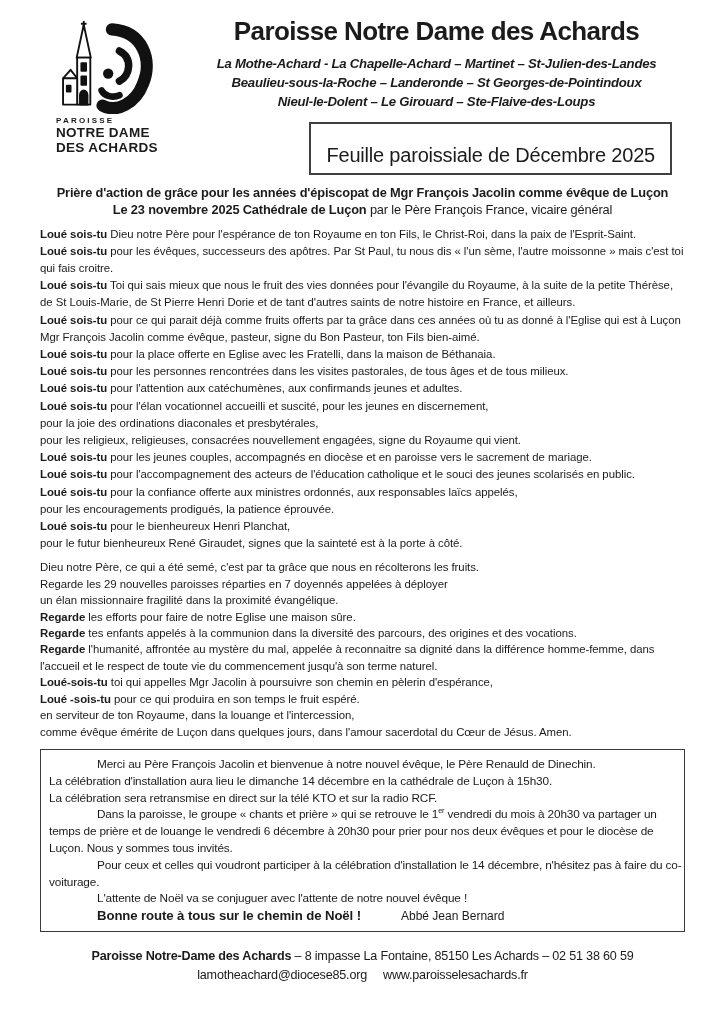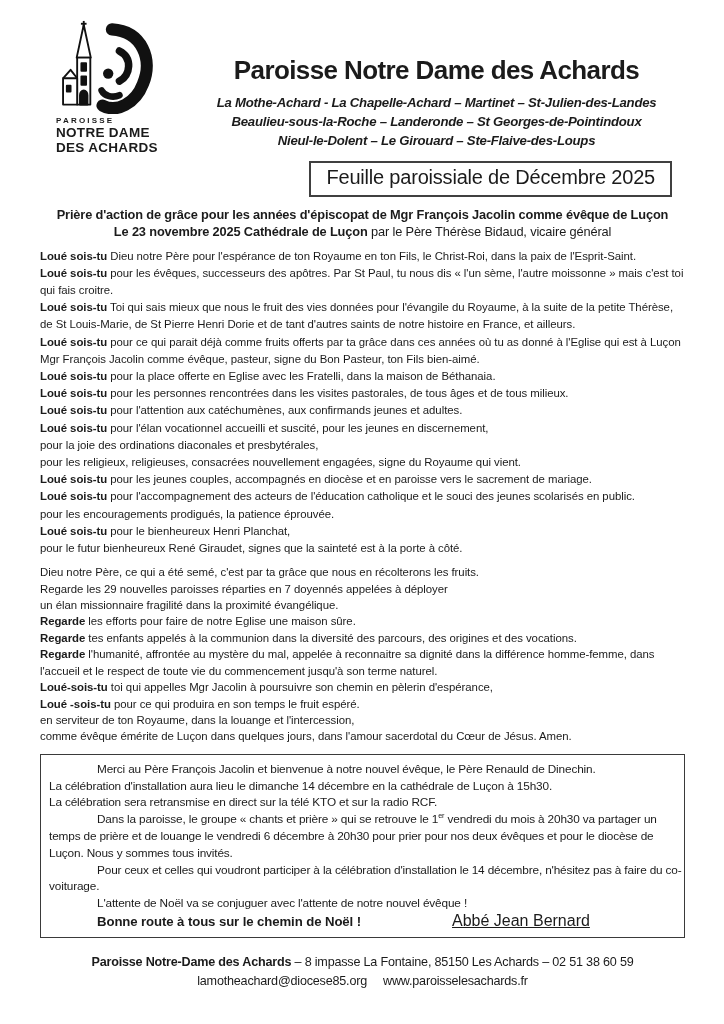--- a/index.html
+++ b/index.html
@@ -11,28 +11,28 @@
   }
   .page { width: 724px; height: 1024px; padding: 14px 39px 0 40px; }
 
   
   .header { display: flex; }
   .logo-col { flex: none; width: 148px; padding-top: 6px; }
   .logo-art { display: block; margin: 0 auto 1px 18px; width: 106px; height: 94px; }
   .logo-caption { margin-left: 16px; }
   .logo-small { font-size: 8px; font-weight: bold; letter-spacing: 2.2px; line-height: 11px; }
   .logo-big { font-size: 13.5px; font-weight: bold; letter-spacing: 0.3px; line-height: 14.5px; }
-  .header-main { flex: 1; text-align: center; padding-top: 2px; margin-top: 39px; }
+  .header-main { flex: 1; text-align: center; padding-top: 2px; }
   .doc-title { font-size: 26px; font-weight: bold; letter-spacing: -0.6px; margin-bottom: 7px; }
   .communes .row { font-size: 13.2px; font-weight: bold; letter-spacing: -0.25px; line-height: 19px; font-style: italic; }
   .feuille-box {
     display: block; width: fit-content;
     margin: 11px 13px 0 auto;
     border: 2px solid #404040;
-    padding: 3px 15px 6px;
+    padding: 20px 15px 6px;
     font-size: 20px; letter-spacing: -0.2px;
   }
 
   
   .intro { text-align: center; margin-top: 10px; font-size: 12.8px; line-height: 16.8px; letter-spacing: -0.15px; }
   .intro .l1 { font-weight: bold; }
   .intro b { font-weight: bold; }
 
   
   .prayer { margin-top: 7px; font-size: 11.4px; line-height: 17.2px; letter-spacing: -0.05px; }
@@ -41,21 +41,21 @@
 
   
   .announcement {
     margin-top: 9px;
     border: 1.5px solid #3a3a3a;
     padding: 6px 1px 6px 8px;
     font-size: 11.8px; line-height: 16.8px; letter-spacing: -0.15px;
   }
   .announcement .indent { text-indent: 48px; }
   .signature { text-indent: 48px; font-size: 13.2px; font-weight: bold; letter-spacing: -0.1px; margin-top: 1px; }
-  .signature .author { font-weight: normal; font-size: 16px; margin-left: 91px; letter-spacing: 0; text-decoration: underline; }
+  .signature .author { font-weight: normal; font-size: 12px; margin-left: 40px; letter-spacing: 0; }
 
   
   .footer { text-align: center; margin-top: 15px; font-size: 12.6px; line-height: 19.5px; letter-spacing: -0.2px; }
   .footer b { font-weight: bold; margin-top: 8px; }
   .footer .site { margin-left: 16px; }
 
   sup { font-size: 0.62em; vertical-align: super; line-height: 0; }
 </style>
 </head>
 <body>
@@ -98,36 +98,37 @@
           <div class="row">Nieul-le-Dolent – Le Girouard – Ste-Flaive-des-Loups</div>
         </div>
       <div class="feuille-box">
         <span>Feuille paroissiale de Décembre 2025</span>
       </div>
     </div>
   </div>
 
   <div class="intro">
     <div class="l1">Prière d'action de grâce pour les années d'épiscopat de Mgr François Jacolin comme évêque de Luçon</div>
-    <div class="l2"><b>Le 23 novembre 2025 Cathédrale de Luçon</b><span> par le Père Thérèse Bidaud, vicaire général</span></div>
+    <div class="l2"><b>Le 23 novembre 2025 Cathédrale de Luçon</b><span> par le Père François France, vicaire général</span></div>
   </div>
 
   <div class="prayer">
       <div class="row"><b>Loué sois-tu</b><span> Dieu notre Père pour l'espérance de ton Royaume en ton Fils, le Christ-Roi, dans la paix de l'Esprit-Saint.</span></div>
       <div class="row"><b>Loué sois-tu</b><span> pour les évêques, successeurs des apôtres. Par St Paul, tu nous dis « l'un sème, l'autre moissonne » mais c'est toi qui fais croitre.</span></div>
       <div class="row"><b>Loué sois-tu</b><span> Toi qui sais mieux que nous le fruit des vies données pour l'évangile du Royaume, à la suite de la petite Thérèse, de St Louis-Marie, de St Pierre Henri Dorie et de tant d'autres saints de notre histoire en France, et ailleurs.</span></div>
       <div class="row"><b>Loué sois-tu</b><span> pour ce qui parait déjà comme fruits offerts par ta grâce dans ces années où tu as donné à l'Eglise qui est à Luçon Mgr François Jacolin comme évêque, pasteur, signe du Bon Pasteur, ton Fils bien-aimé.</span></div>
       <div class="row"><b>Loué sois-tu</b><span> pour la place offerte en Eglise avec les Fratelli, dans la maison de Béthanaia.</span></div>
       <div class="row"><b>Loué sois-tu</b><span> pour les personnes rencontrées dans les visites pastorales, de tous âges et de tous milieux.</span></div>
       <div class="row"><b>Loué sois-tu</b><span> pour l'attention aux catéchumènes, aux confirmands jeunes et adultes.</span></div>
       <div class="row"><b>Loué sois-tu</b><span> pour l'élan vocationnel accueilli et suscité, pour les jeunes en discernement,</span></div>
       <div class="row"><span>pour la joie des ordinations diaconales et presbytérales,</span></div>
       <div class="row"><span>pour les religieux, religieuses, consacrées nouvellement engagées, signe du Royaume qui vient.</span></div>
       <div class="row"><b>Loué sois-tu</b><span> pour les jeunes couples, accompagnés en diocèse et en paroisse vers le sacrement de mariage.</span></div>
       <div class="row"><b>Loué sois-tu</b><span> pour l'accompagnement des acteurs de l'éducation catholique et le souci des jeunes scolarisés en public.</span></div>
+      <div class="row"><b>Loué sois-tu</b><span> pour la confiance offerte aux ministres ordonnés, aux responsables laïcs appelés,</span></div>
       <div class="row"><span>pour les encouragements prodigués, la patience éprouvée.</span></div>
       <div class="row"><b>Loué sois-tu</b><span> pour le bienheureux Henri Planchat,</span></div>
       <div class="row"><span>pour le futur bienheureux René Giraudet, signes que la sainteté est à la porte à côté.</span></div>
     </div>
 
   <div class="prayer part2">
       <div class="row"><span>Dieu notre Père, ce qui a été semé, c'est par ta grâce que nous en récolterons les fruits.</span></div>
       <div class="row"><span>Regarde les 29 nouvelles paroisses réparties en 7 doyennés appelées à déployer</span></div>
       <div class="row"><span>un élan missionnaire fragilité dans la proximité évangélique.</span></div>
       <div class="row"><b>Regarde</b><span> les efforts pour faire de notre Eglise une maison sûre.</span></div>

